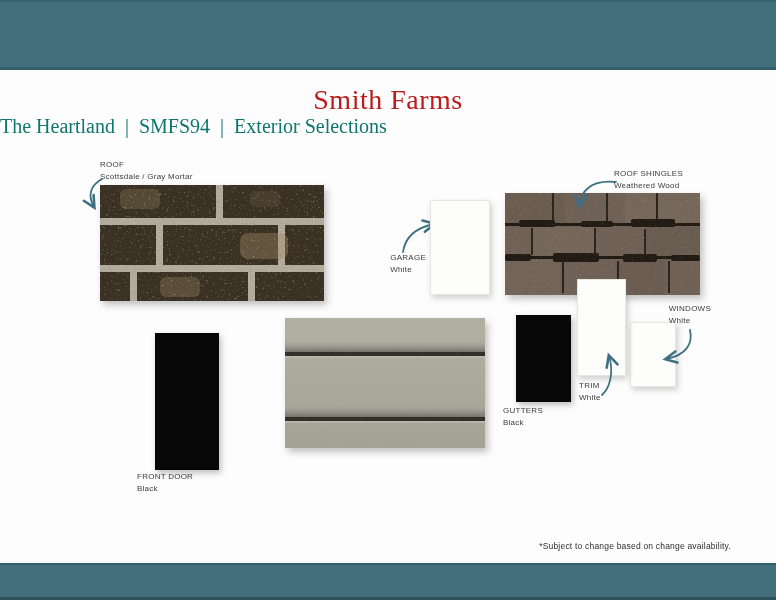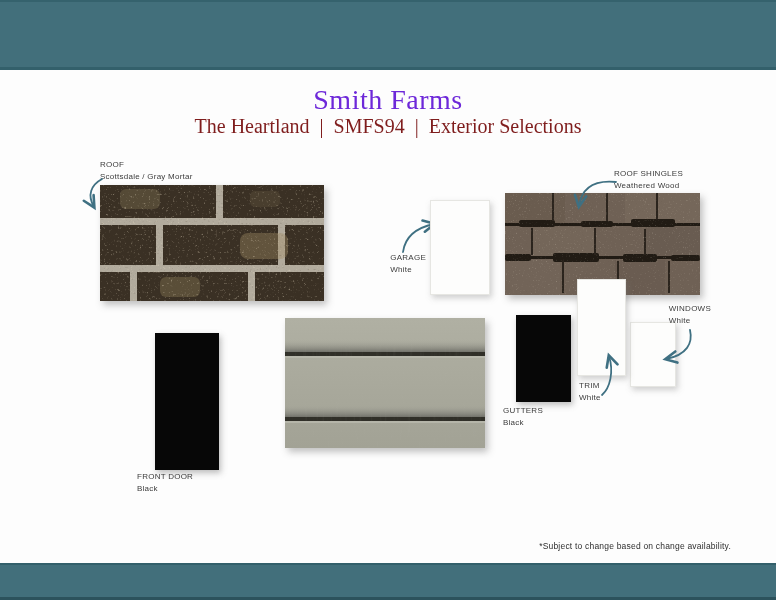--- a/index.html
+++ b/index.html
@@ -7,26 +7,26 @@
     position:relative;width:776px;height:600px;margin:0 auto;
     background:#fdfdfd;overflow:hidden;
     font-family:"Liberation Sans",sans-serif;color:#3c3c3c;
   }
   .bar{position:absolute;left:0;width:776px;background:#426f7b;box-sizing:border-box;}
   .bar-top{top:0;height:70px;border-bottom:3px solid #33606b;border-top:2px solid #35626d;}
   .bar-bottom{bottom:0;height:37px;border-top:2px solid #33606b;border-bottom:3px solid #2c525c;}
 
   .title{
     position:absolute;top:84px;left:0;width:776px;margin:0;text-align:center;
-    font-family:"Liberation Serif",serif;font-weight:500;font-size:28px;color:#6d28d9;
+    font-family:"Liberation Serif",serif;font-weight:500;font-size:28px;color:#b91c1c;
     letter-spacing:.5px;
   }
   .subtitle{
-    position:absolute;top:115px;left:0;width:776px;text-align:center;
-    font-family:"Liberation Serif",serif;font-size:20px;color:#7f1d1d;white-space:pre;
+    position:absolute;top:115px;left:0;width:776px;
+    font-family:"Liberation Serif",serif;font-size:20px;color:#0f766e;white-space:pre;
   }
 
   .label{position:absolute;font-size:8px;line-height:11.5px;letter-spacing:.25px;color:#3b3b3b;}
   .label .lname{white-space:nowrap;}
   .label .lval{white-space:nowrap;}
   .t-right{text-align:left;}
   .t-center{text-align:left;}
 
   .photo{position:absolute;box-shadow:3px 4px 7px rgba(95,95,95,.38);}
   .photo svg{display:block;width:100%;height:100%;}

